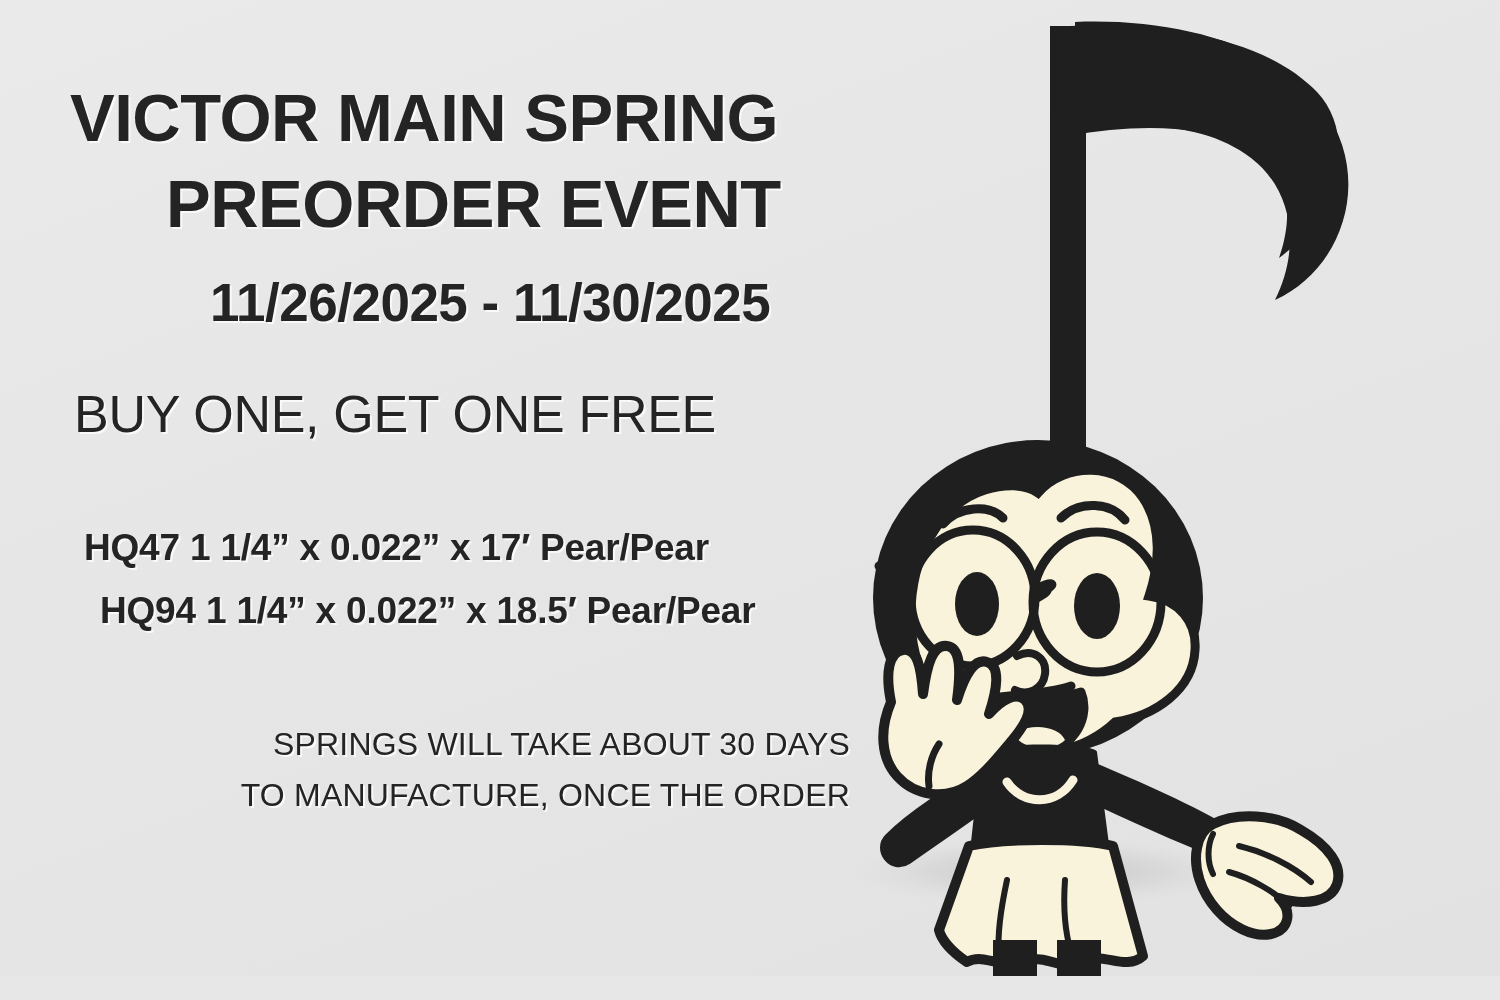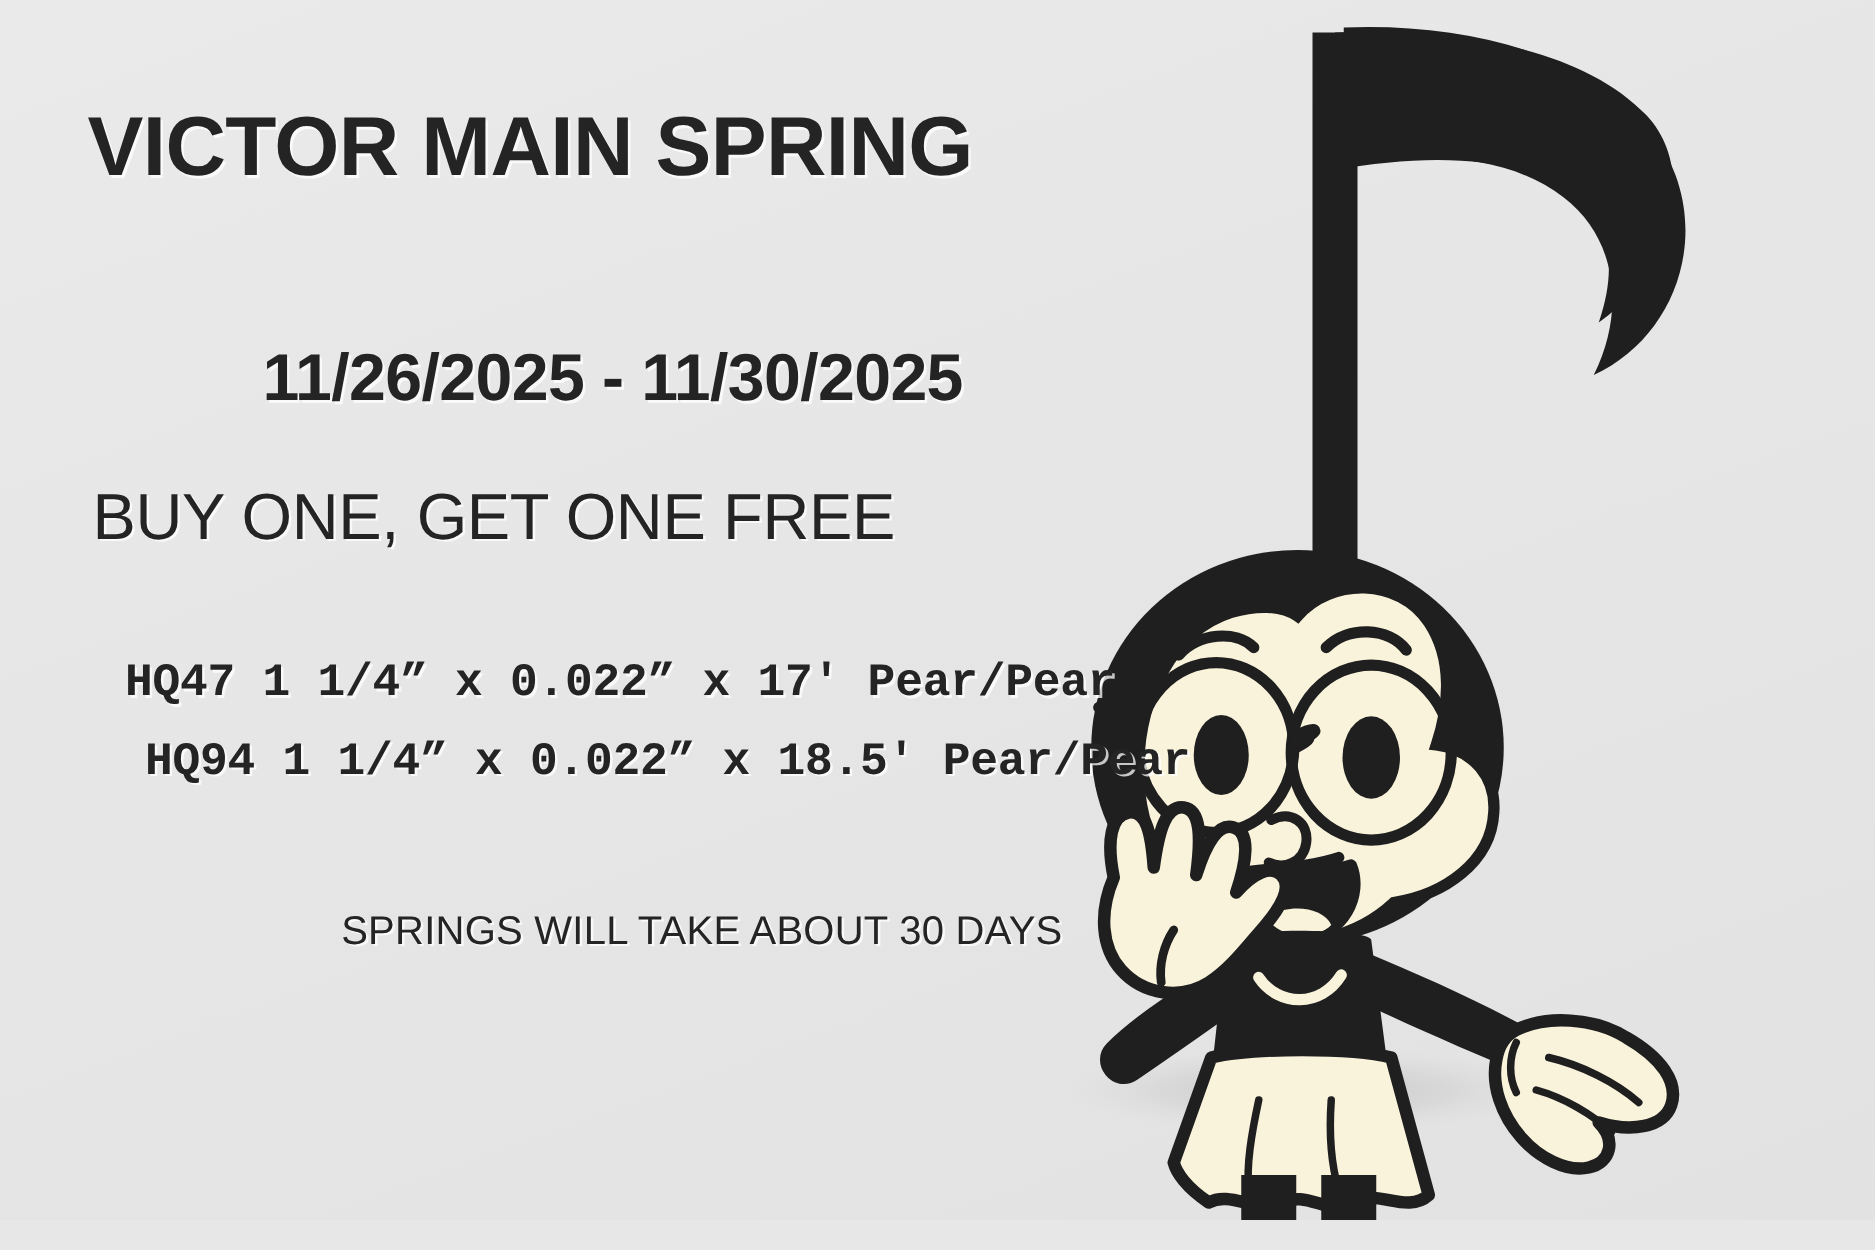--- a/index.html
+++ b/index.html
@@ -58,25 +58,24 @@
 
   #offer-line {
     left: 74px;
     top: 388px;
     font-weight: 400;
     font-size: 52px;
     letter-spacing: -0.3px;
   }
 
   .spec {
-    left: 100px;
+    left: 84px;
     font-weight: 600;
     font-size: 37px;
     letter-spacing: -0.2px;
-    font-family: Liberation Mono, monospace;
   }
   #spec-0 { top: 529px; }
   #spec-1 { top: 592px; margin-left: 16px; }
 
   .note-line {
     font-weight: 500;
     font-size: 32px;
     letter-spacing: 0.2px;
     width: 780px;
     text-align: right;
@@ -99,31 +98,33 @@
 </style>
 </head>
 <body>
 
 <div id="poster">
 
   <div id="text-block">
 
     <div class="txt headline" id="headline-line1">VICTOR MAIN SPRING</div>
 
+    <div class="txt headline" id="headline-line2">PREORDER EVENT</div>
 
     <div class="txt" id="date-range">11/26/2025 - 11/30/2025</div>
 
     <div class="txt" id="offer-line">BUY ONE, GET ONE FREE</div>
 
     <div class="txt spec" id="spec-0">HQ47 1 1/4” x 0.022” x 17′ Pear/Pear</div>
 
     <div class="txt spec" id="spec-1">HQ94 1 1/4” x 0.022” x 18.5′ Pear/Pear</div>
 
     <div class="txt note-line" id="note-0">SPRINGS WILL TAKE ABOUT 30 DAYS</div>
 
+    <div class="txt note-line" id="note-1">TO MANUFACTURE, ONCE THE ORDER</div>
 
   </div>
 
   <div id="character">
     <svg viewBox="0 0 760 1000" xmlns="http://www.w3.org/2000/svg">
       <defs>
         <radialGradient id="shadowGrad" cx="50%" cy="50%" r="50%">
           <stop offset="0%" stop-color="#b9b9b9" stop-opacity="0.75"></stop>
           <stop offset="60%" stop-color="#c9c9c9" stop-opacity="0.40"></stop>
           <stop offset="100%" stop-color="#d8d8d8" stop-opacity="0"></stop>

